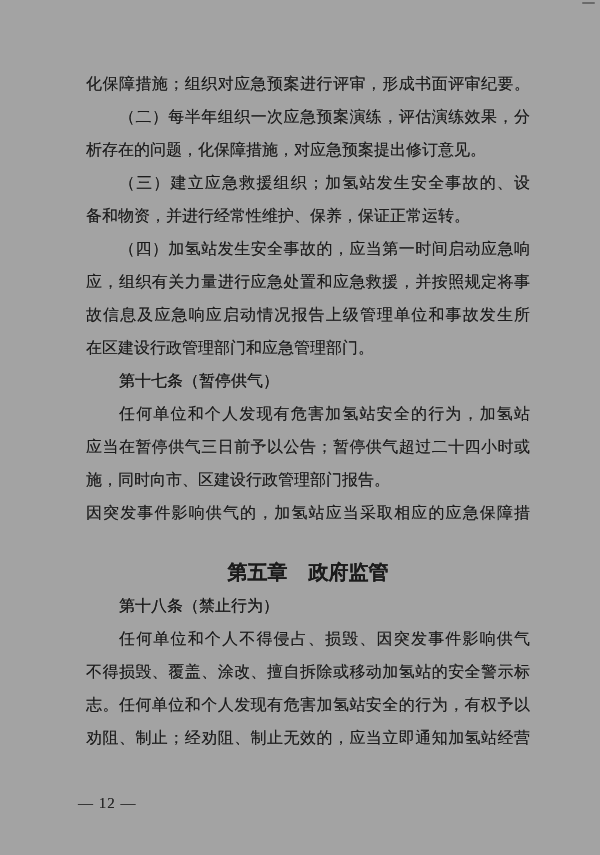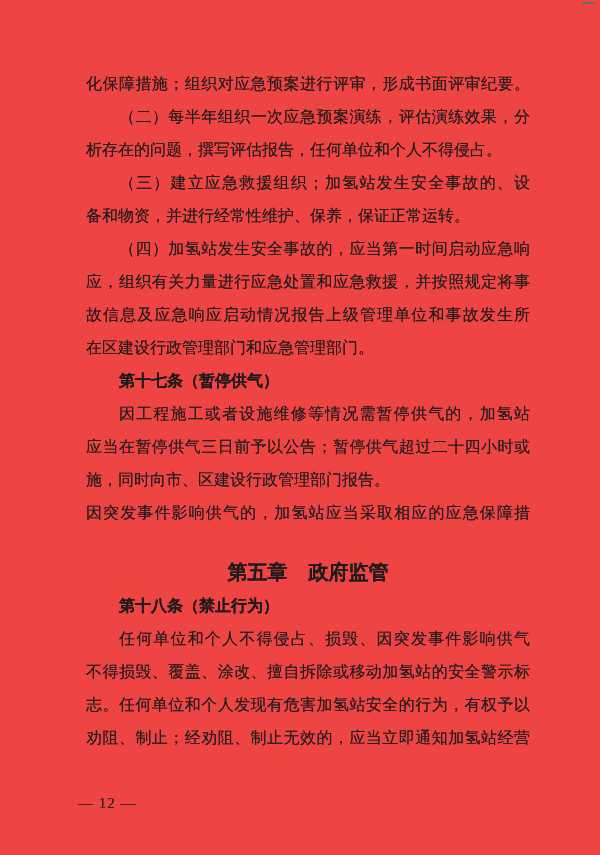--- a/index.html
+++ b/index.html
@@ -4,21 +4,21 @@
 <style>
   html,body{margin:0;padding:0;}
   body{
     width:600px;height:855px;
     background:#ffffff;
     font-family:"Liberation Serif","DejaVu Serif",serif;
   }
   .page{
     position:relative;
     width:600px;height:855px;
-    background:#ef4444;
+    background:#a3a3a3;
     overflow:hidden;
     color:#1c1c1c;
   }
   .scan-artifact{
     position:absolute;
     top:2px;right:5px;
     width:13px;height:2px;
     background:#6a6a6a;
     border-radius:1px;
   }
@@ -37,21 +37,21 @@
   }
   .line.stretch{
     text-align:justify;
     text-align-last:justify;
     text-justify:inter-character;
   }
   .line.indent{
     padding-left:33px;
   }
   .line.heading{
-    font-weight:bold;
+    font-weight:normal;
     font-size:16px;
     text-shadow:0 0 0.6px rgba(10,10,10,0.8);
   }
   .chapter-line{
     height:33px;
     line-height:33px;
     margin-top:27px;
     display:flex;
     justify-content:center;
     gap:21px;
@@ -71,29 +71,29 @@
 </style>
 </head>
 <body>
 
 <div class="page">
   <div class="scan-artifact"></div>
 
   <div class="doc-body">
     <div class="line stretch">化保障措施；组织对应急预案进行评审，形成书面评审纪要。</div>
     <div class="line indent stretch">（二）每半年组织一次应急预案演练，评估演练效果，分</div>
-    <div class="line">析存在的问题，撰写评估报告，任何单位和个人不得侵占。</div>
+    <div class="line">析存在的问题，化保障措施，对应急预案提出修订意见。</div>
     <div class="line indent stretch">（三）建立应急救援组织；加氢站发生安全事故的、设</div>
     <div class="line">备和物资，并进行经常性维护、保养，保证正常运转。</div>
     <div class="line indent stretch">（四）加氢站发生安全事故的，应当第一时间启动应急响</div>
     <div class="line stretch">应，组织有关力量进行应急处置和应急救援，并按照规定将事</div>
     <div class="line stretch">故信息及应急响应启动情况报告上级管理单位和事故发生所</div>
     <div class="line">在区建设行政管理部门和应急管理部门。</div>
     <div class="line indent heading">第十七条（暂停供气）</div>
-    <div class="line indent stretch">因工程施工或者设施维修等情况需暂停供气的，加氢站</div>
+    <div class="line indent stretch">任何单位和个人发现有危害加氢站安全的行为，加氢站</div>
     <div class="line stretch">应当在暂停供气三日前予以公告；暂停供气超过二十四小时或</div>
     <div class="line">施，同时向市、区建设行政管理部门报告。</div>
     <div class="line stretch">因突发事件影响供气的，加氢站应当采取相应的应急保障措</div>
 
     <div class="chapter-line">
       <span>第五章</span>
       <span>政府监管</span>
     </div>
 
     <div class="line indent heading">第十八条（禁止行为）</div>

